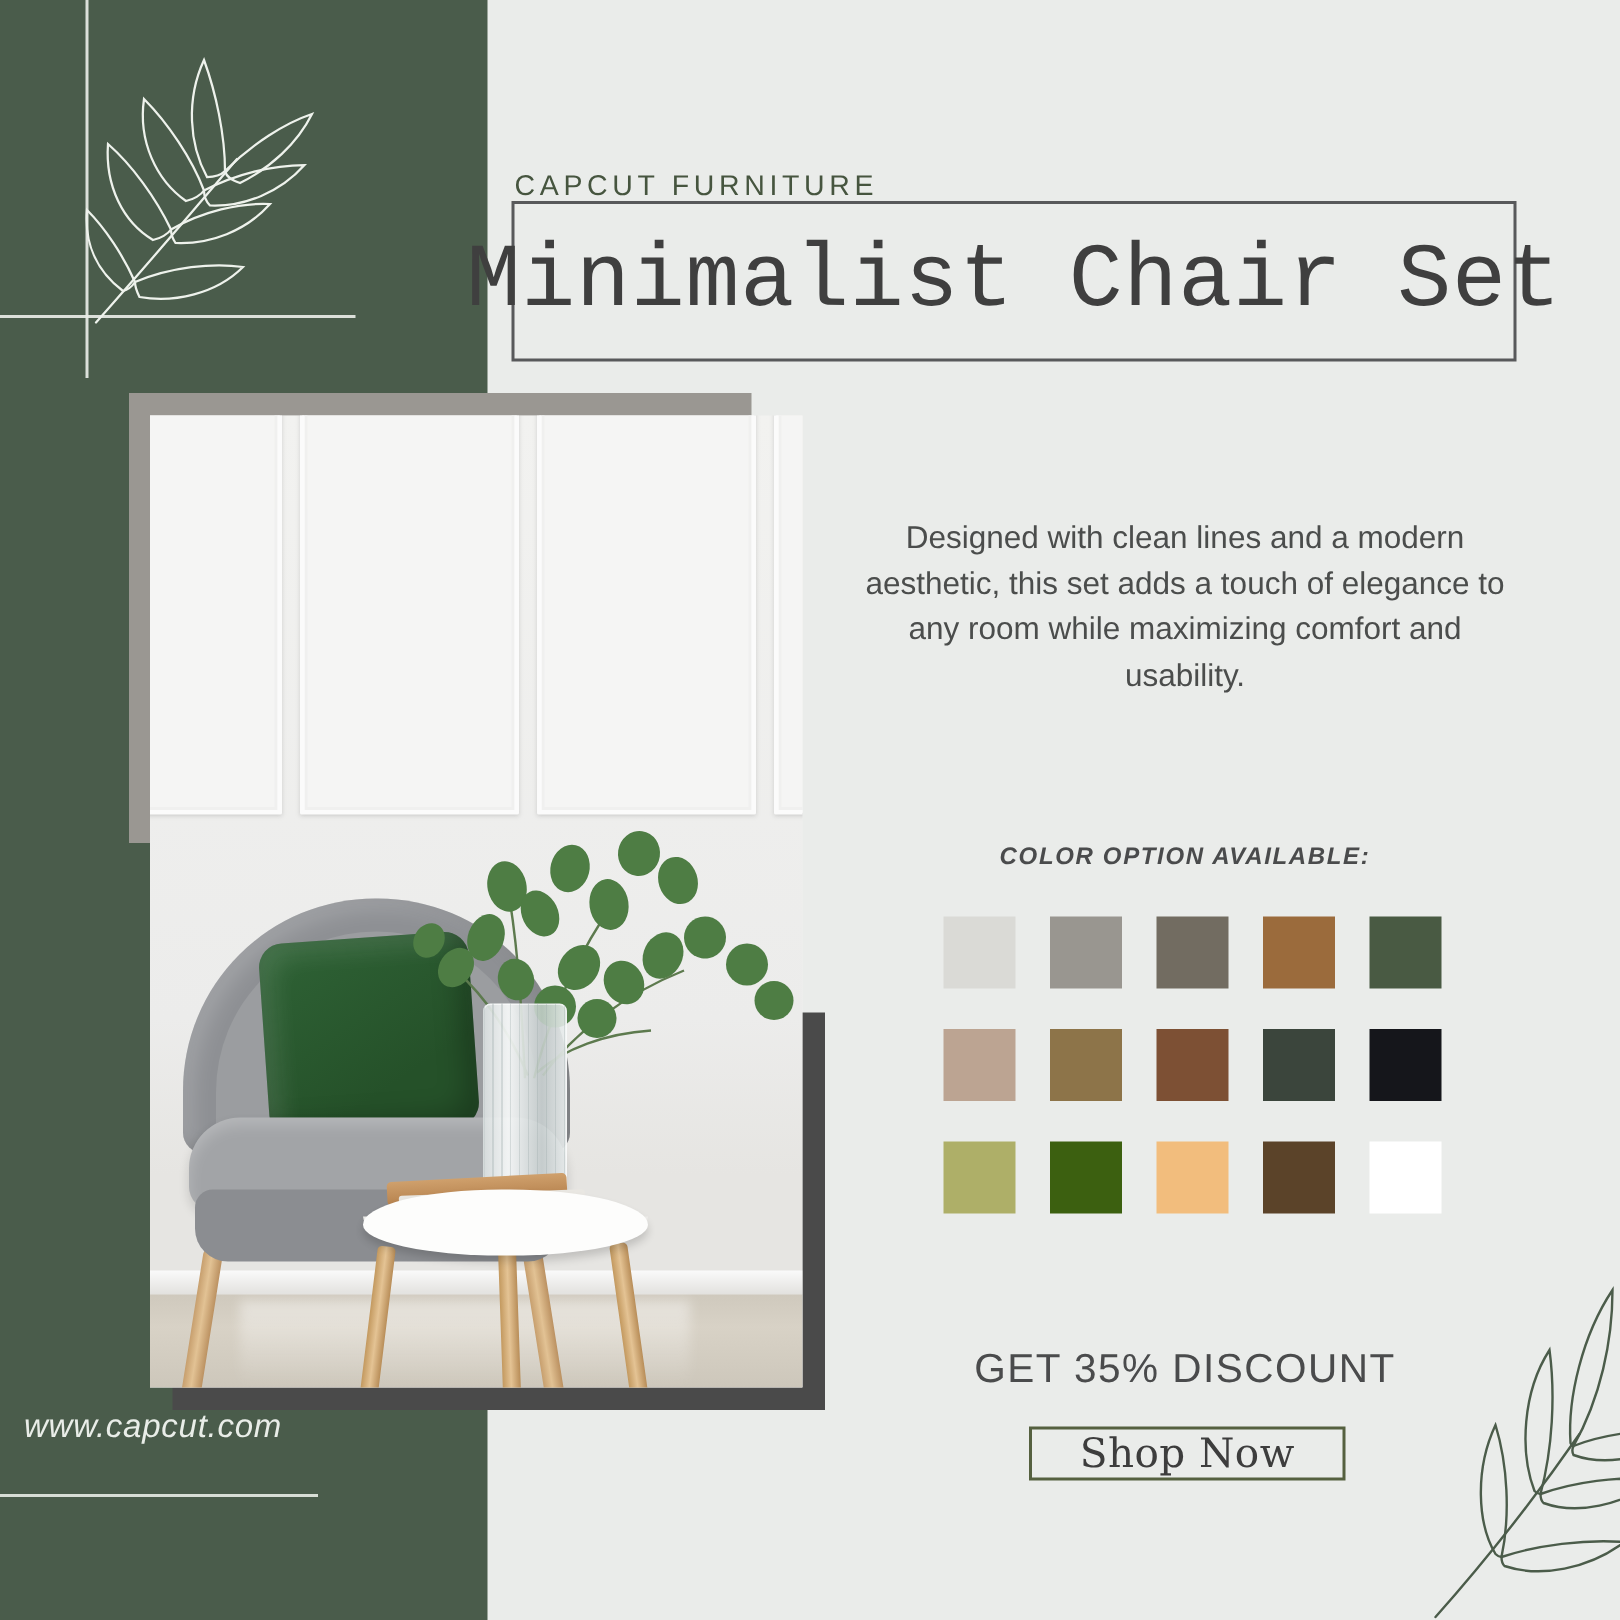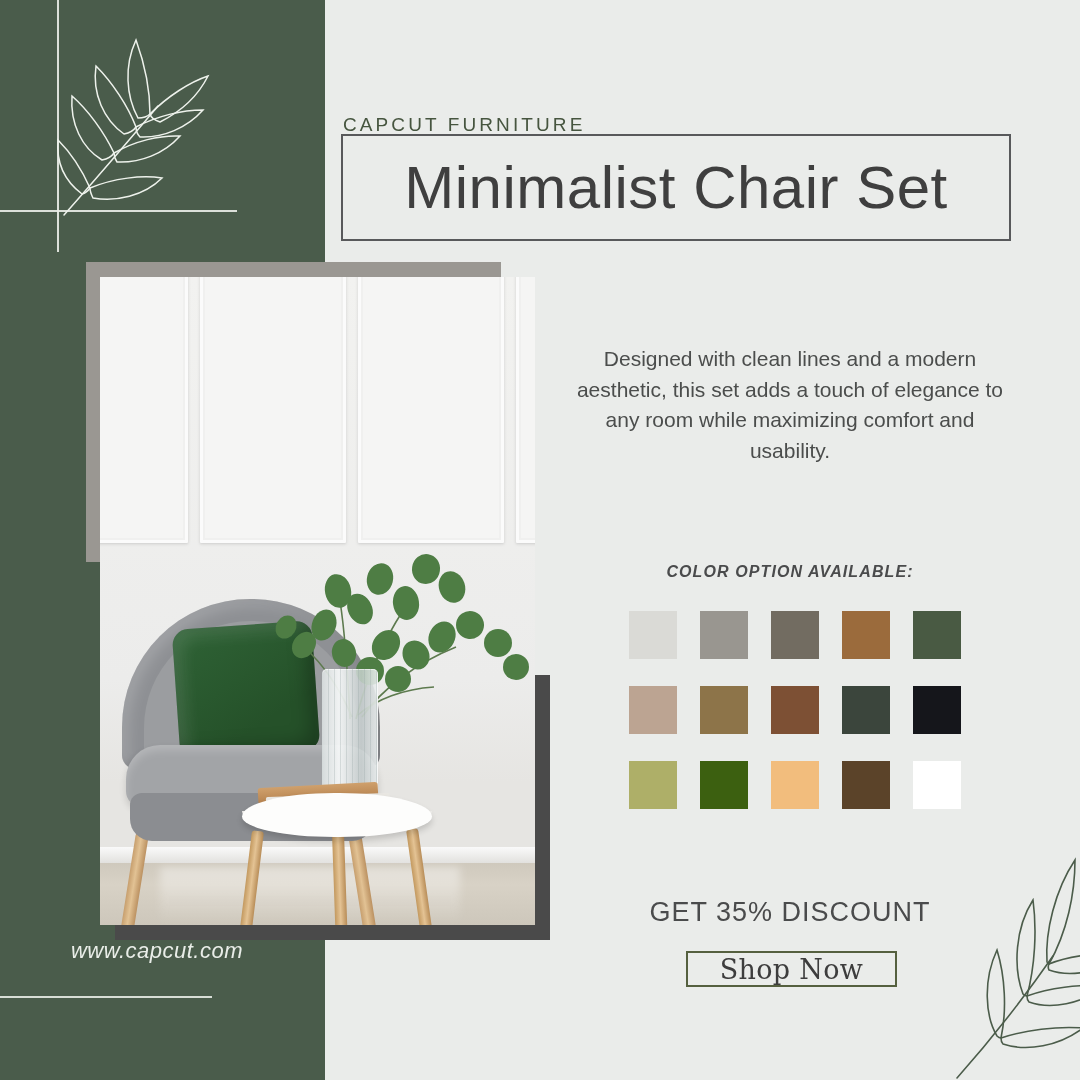--- a/index.html
+++ b/index.html
@@ -9,31 +9,31 @@
     font-family:"Liberation Sans", sans-serif;
     position:relative;
   }
   .canvas{position:absolute;inset:0;width:1080px;height:1080px;background:#eaecea;overflow:hidden;}
 
   
   .green-panel{position:absolute;left:0;top:0;width:325px;height:1080px;background:#4a5c4b;}
   .rule-v{position:absolute;left:57px;top:0;width:2px;height:252px;background:#e8ece6;opacity:.92;}
   .rule-h{position:absolute;left:0;top:210px;width:237px;height:2px;background:#e8ece6;opacity:.92;}
   .leaf-tl{position:absolute;left:40px;top:10px;width:220px;height:215px;}
-  .url-wrap{position:absolute;left:0;top:938px;width:314px;text-align:center;}
+  .url-wrap{position:absolute;left:16px;top:938px;width:314px;}
   .url-text{font-size:22px;font-style:italic;letter-spacing:.5px;color:#e9ede8;}
   .url-rule{position:absolute;left:0;top:996px;width:212px;height:2px;background:#e8ece6;opacity:.9;}
 
   
   .leaf-br{position:absolute;right:-4px;bottom:-6px;width:135px;height:270px;}
 
   
   .eyebrow{position:absolute;left:343px;top:88px;font-size:19px;letter-spacing:3.1px;color:#46553f;font-weight:400;margin-top:26px;}
   .title-box{position:absolute;left:341px;top:134px;width:670px;height:107px;border:2px solid #58595b;box-sizing:border-box;display:flex;align-items:center;justify-content:center;}
-  .title-text{font-family:Liberation Sans, sans-serif;font-size:60px;color:#3f3f3f;letter-spacing:.5px;white-space:nowrap;font-weight:400;}
+  .title-text{font-family:Liberation Mono, monospace;font-size:60px;color:#3f3f3f;letter-spacing:.5px;white-space:nowrap;font-weight:400;}
 
   
   .desc{position:absolute;left:575px;top:344px;width:430px;text-align:center;font-size:21px;line-height:30.5px;color:#4b4d4c;}
 
   
   .color-label{position:absolute;left:575px;top:563px;width:430px;text-align:center;font-size:16px;font-style:italic;font-weight:700;letter-spacing:1.1px;color:#4a4b4c;}
   .swatch-grid{position:absolute;left:629px;top:611px;width:332px;display:grid;grid-template-columns:repeat(5,48px);grid-template-rows:repeat(3,48px);column-gap:23px;row-gap:27px;}
   .swatch{width:48px;height:48px;}
 
   

